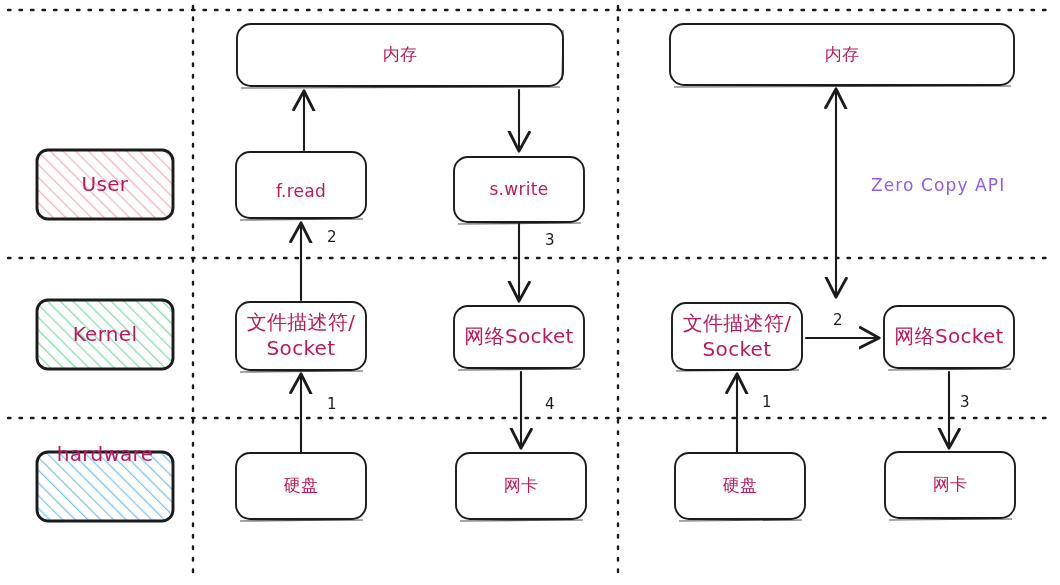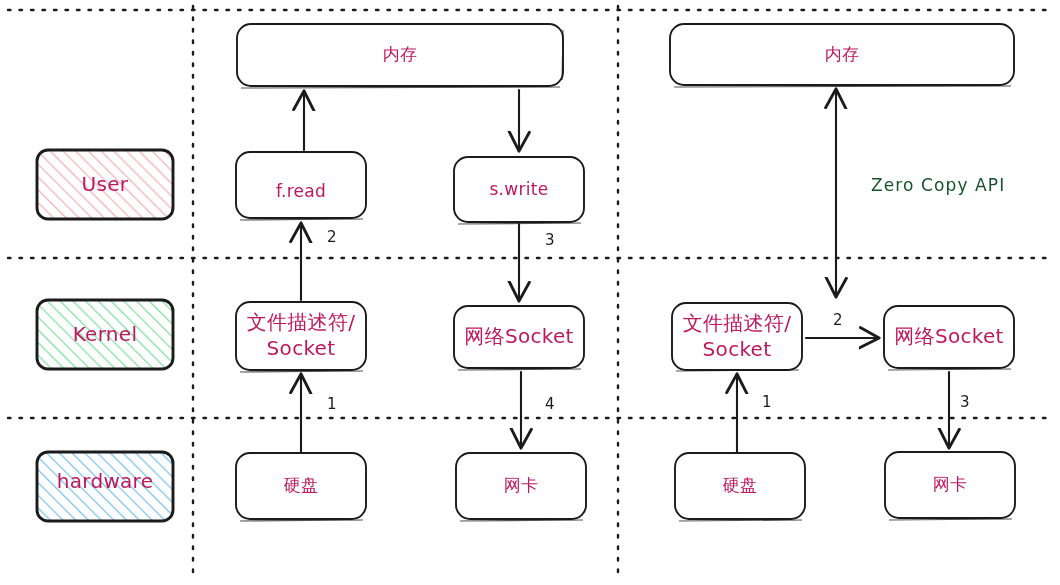--- a/index.html
+++ b/index.html
@@ -43,21 +43,21 @@
   }
   .edge-label {
     position: absolute;
     color: #1b1b1b;
     font-family: "DejaVu Sans", sans-serif;
     font-size: 15px;
     letter-spacing: 0.5px;
   }
   .free-label {
     position: absolute;
-    color: #14532d;
+    color: #8b5cf6;
     font-family: "DejaVu Sans", sans-serif;
     font-size: 17px;
     letter-spacing: 1.1px;
   }
 </style>
 </head>
 <body>
 
 <div id="canvas">
 
@@ -142,21 +142,21 @@
     <g stroke="#1b1b1b" stroke-width="2.1" fill="none" stroke-linecap="round">
       <line x1="836" y1="90" x2="836" y2="296" marker-start="url(#ah)" marker-end="url(#ah)"></line>
       <line x1="737" y1="453" x2="737" y2="375" marker-end="url(#ah)"></line>
       <line x1="806" y1="338" x2="878" y2="338" marker-end="url(#ah)"></line>
       <line x1="949" y1="372" x2="949" y2="447" marker-end="url(#ah)"></line>
     </g>
   </svg>
 
   <div class="node-label small" style="left:37px; top:150px; width:136px; height:69px;">User</div>
   <div class="node-label small" style="left:37px; top:300px; width:136px; height:69px;">Kernel</div>
-  <div class="node-label small" style="left:37px; top:452px; width:136px; height:59px;">hardware</div>
+  <div class="node-label small" style="left:37px; top:425px; width:136px; height:59px;">hardware</div>
 
   <div class="node-label" style="left:237px; top:24px; width:326px; height:62px;">内存</div>
   <div class="node-label" style="left:236px; top:152px; width:130px; height:80px;">f.read</div>
   <div class="node-label" style="left:454px; top:157px; width:130px; height:65px;border-radius:30px;">s.write</div>
   <div class="node-label small" style="left:236px; top:302px; width:130px; height:68px;">文件描述符/
 Socket</div>
   <div class="node-label small" style="left:454px; top:306px; width:130px; height:62px;">网络Socket</div>
   <div class="node-label" style="left:236px; top:453px; width:130px; height:66px;">硬盘</div>
   <div class="node-label" style="left:456px; top:453px; width:130px; height:66px;">网卡</div>
 

